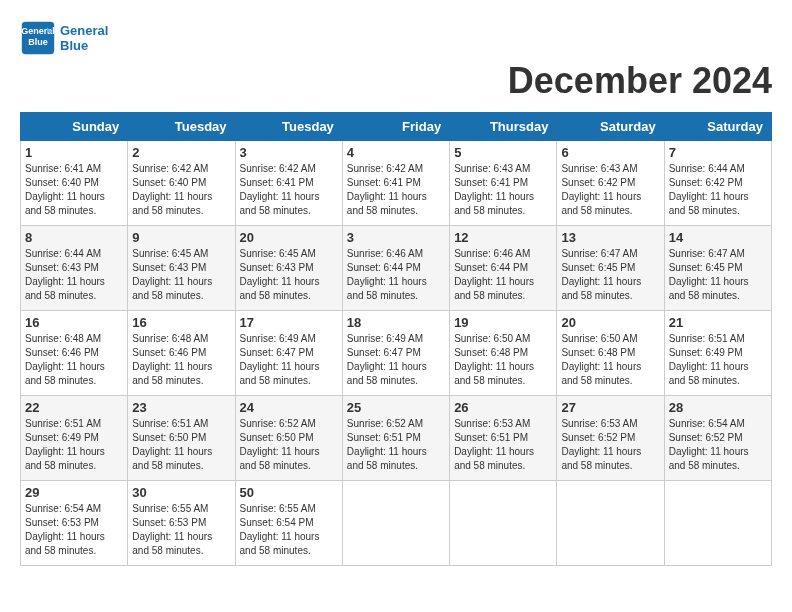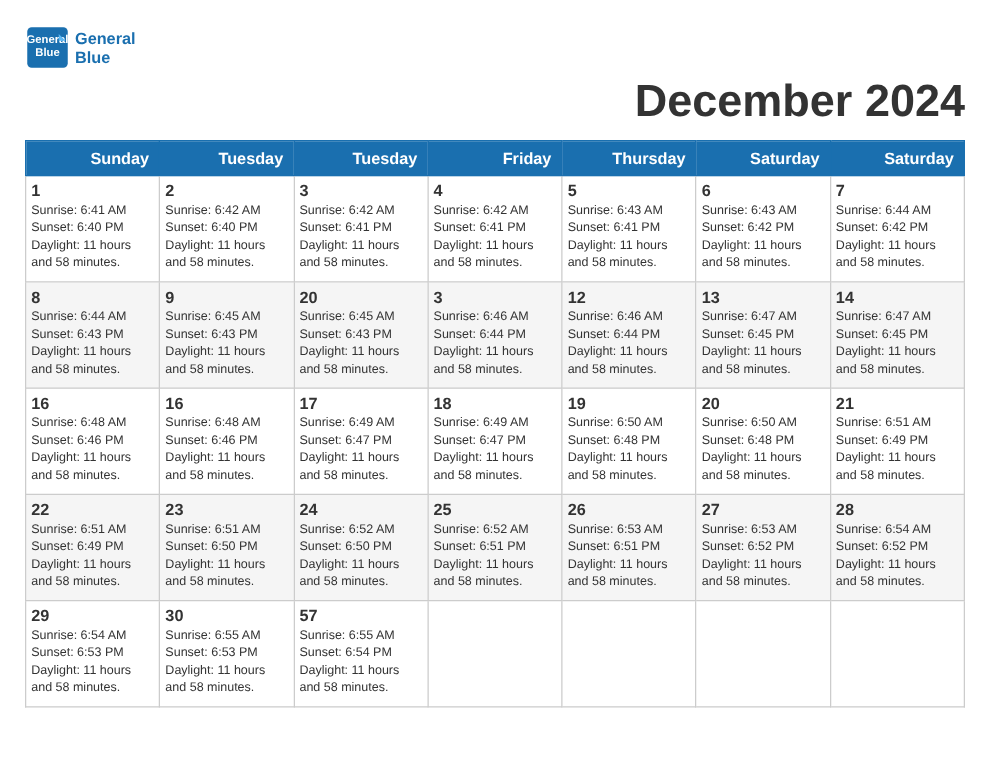--- a/index.html
+++ b/index.html
@@ -358,21 +358,21 @@
       </td>
         <td>
         <div class="day-num">30</div>
         <div class="day-info">
           Sunrise: 6:55 AM<br>
           Sunset: 6:53 PM<br>
           Daylight: 11 hours and 58 minutes.
         </div>
       </td>
         <td>
-        <div class="day-num">57</div>
+        <div class="day-num">50</div>
         <div class="day-info">
           Sunrise: 6:55 AM<br>
           Sunset: 6:54 PM<br>
           Daylight: 11 hours and 58 minutes.
         </div>
       </td>
         <td class="empty-cell"></td>
         <td class="empty-cell"></td>
         <td class="empty-cell"></td>
         <td class="empty-cell"></td>

